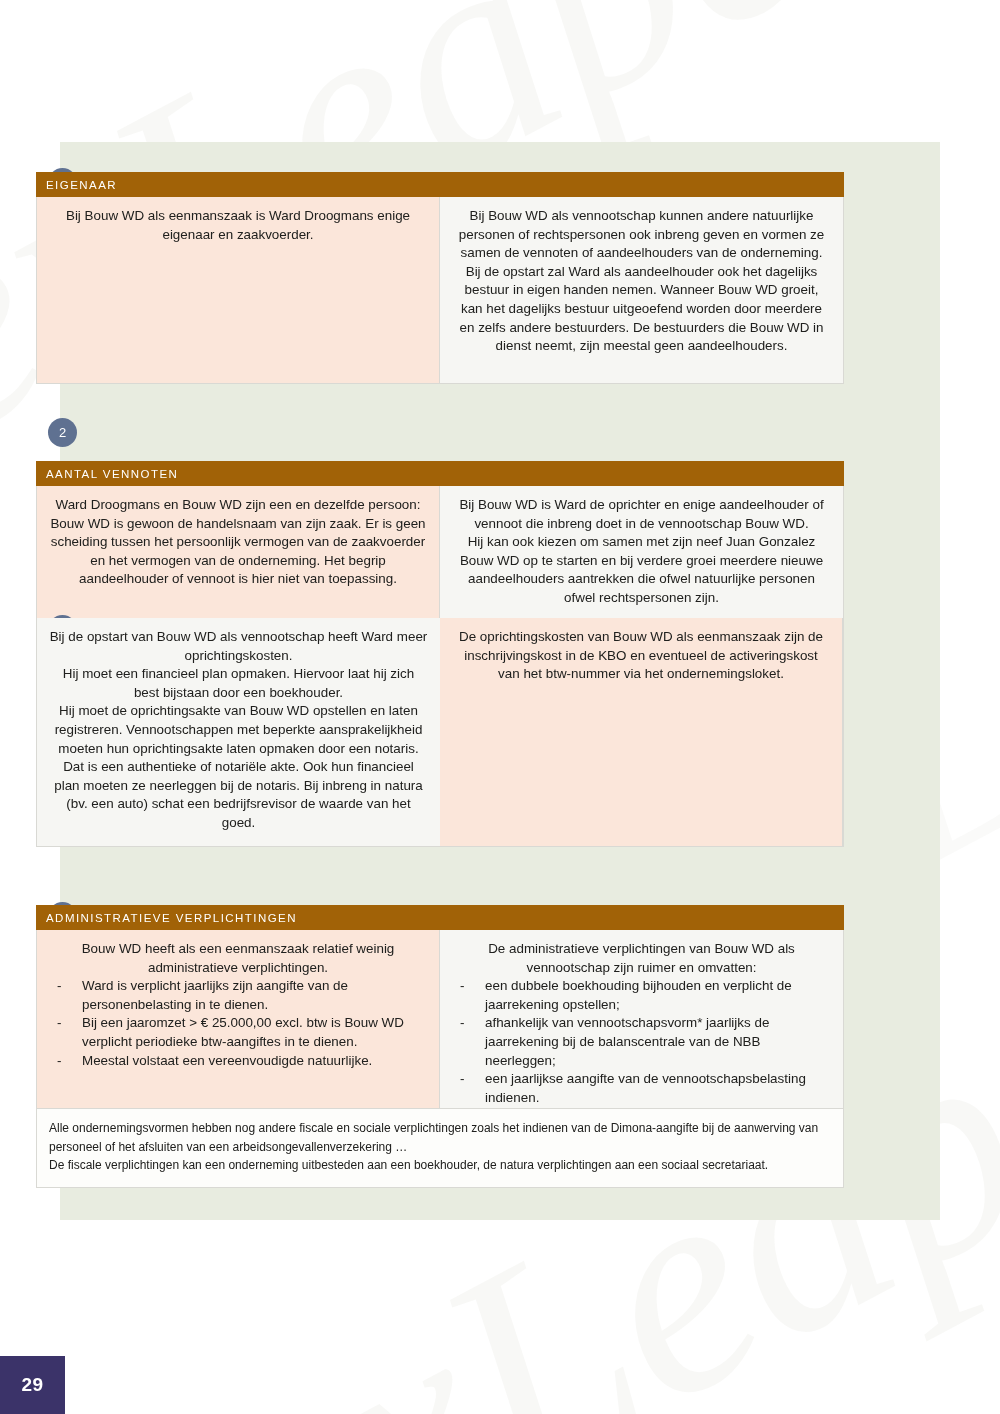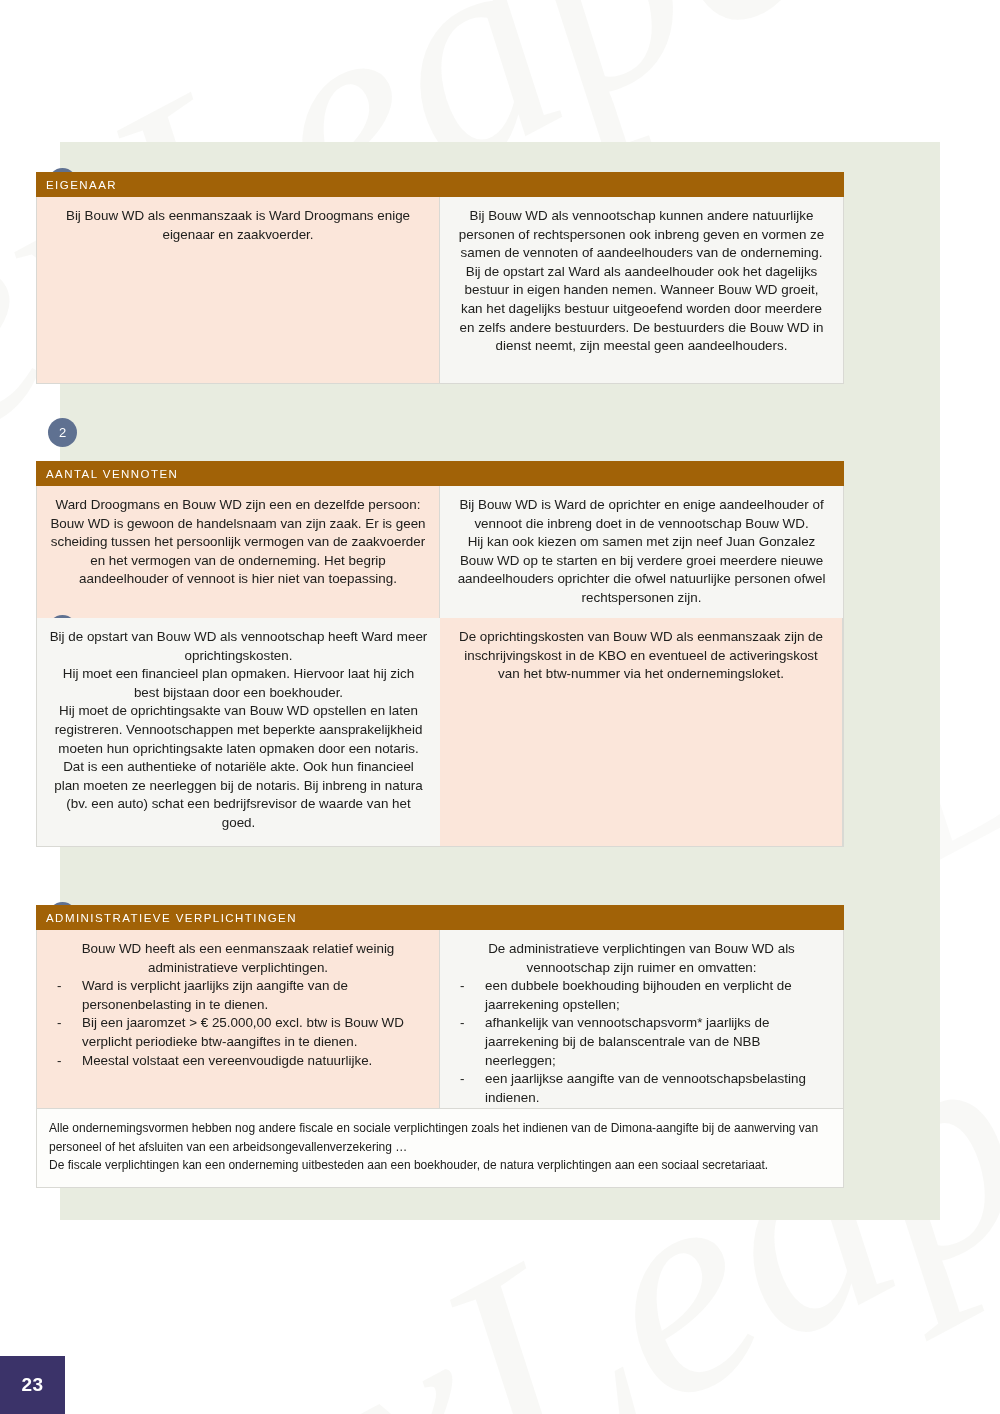--- a/index.html
+++ b/index.html
@@ -190,21 +190,21 @@
 <div class="section" style="top:421px;margin-top:40px;">
   <div class="section-header">
     <span class="section-header-label">AANTAL VENNOTEN</span>
   </div>
   <div class="section-body">
     <div class="col col-left" style="min-height:142px;">
       <p>Ward Droogmans en Bouw WD zijn een en dezelfde persoon: Bouw WD is gewoon de handelsnaam van zijn zaak. Er is geen scheiding tussen het persoonlijk vermogen van de zaakvoerder en het vermogen van de onderneming. Het begrip aandeelhouder of vennoot is hier niet van toepassing.</p>
     </div>
     <div class="col col-right">
       <p>Bij Bouw WD is Ward de oprichter en enige aandeelhouder of vennoot die inbreng doet in de vennootschap Bouw WD.</p>
-      <p>Hij kan ook kiezen om samen met zijn neef Juan Gonzalez Bouw WD op te starten en bij verdere groei meerdere nieuwe aandeelhouders oprichter die ofwel natuurlijke personen ofwel rechtspersonen zijn.</p>
+      <p>Hij kan ook kiezen om samen met zijn neef Juan Gonzalez Bouw WD op te starten en bij verdere groei meerdere nieuwe aandeelhouders aantrekken die ofwel natuurlijke personen ofwel rechtspersonen zijn.</p>
     </div>
   </div>
 </div>
 
 <div class="badge" style="top:615px;">3</div>
 <div class="section" style="top:618px;">
   <div class="section-body">
     <div class="col col-right">
       <p>Bij de opstart van Bouw WD als vennootschap heeft Ward meer oprichtingskosten.</p>
       <p>Hij moet een financieel plan opmaken. Hiervoor laat hij zich best bijstaan door een boekhouder.</p>
@@ -257,13 +257,13 @@
       </ul>
     </div>
   </div>
 </div>
 
 <div class="note-box" style="top:1108px;">
   <p>Alle ondernemingsvormen hebben nog andere fiscale en sociale verplichtingen zoals het indienen van de Dimona-aangifte bij de aanwerving van personeel of het afsluiten van een arbeidsongevallenverzekering …</p>
   <p>De fiscale verplichtingen kan een onderneming uitbesteden aan een boekhouder, de natura verplichtingen aan een sociaal secretariaat.</p>
 </div>
 
-<div class="page-number">23</div>
+<div class="page-number">29</div>
 
 </body></html>

